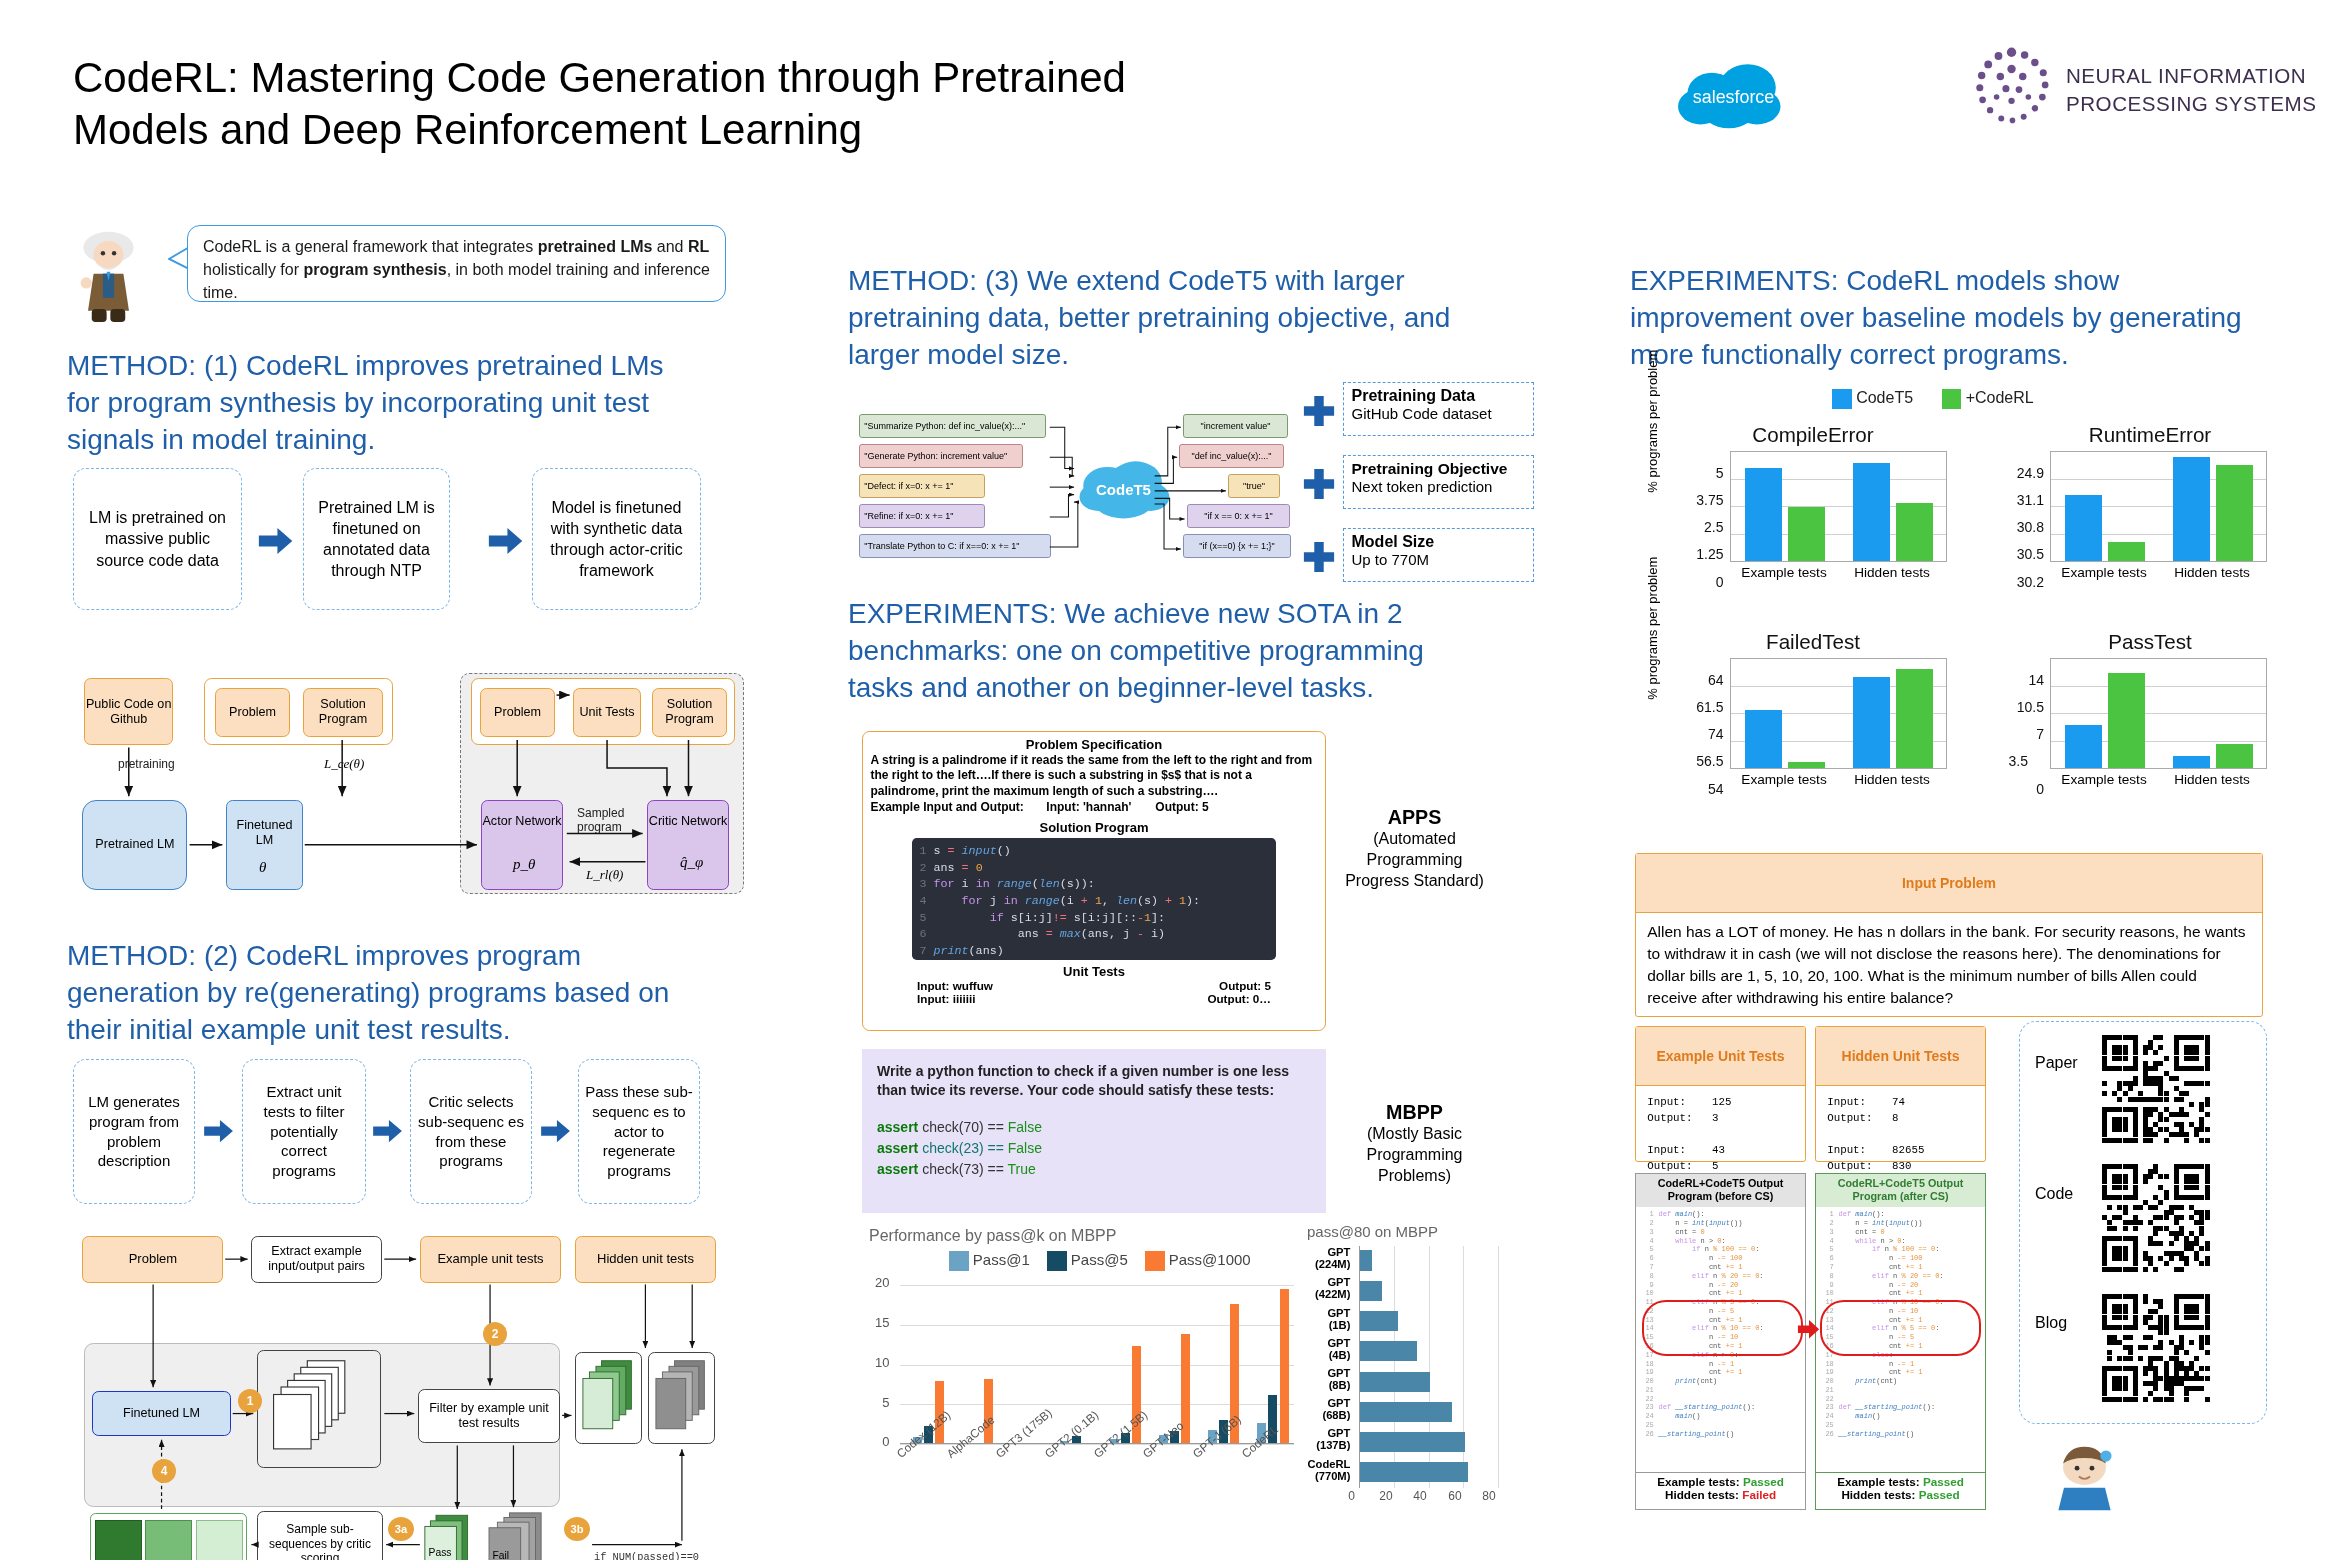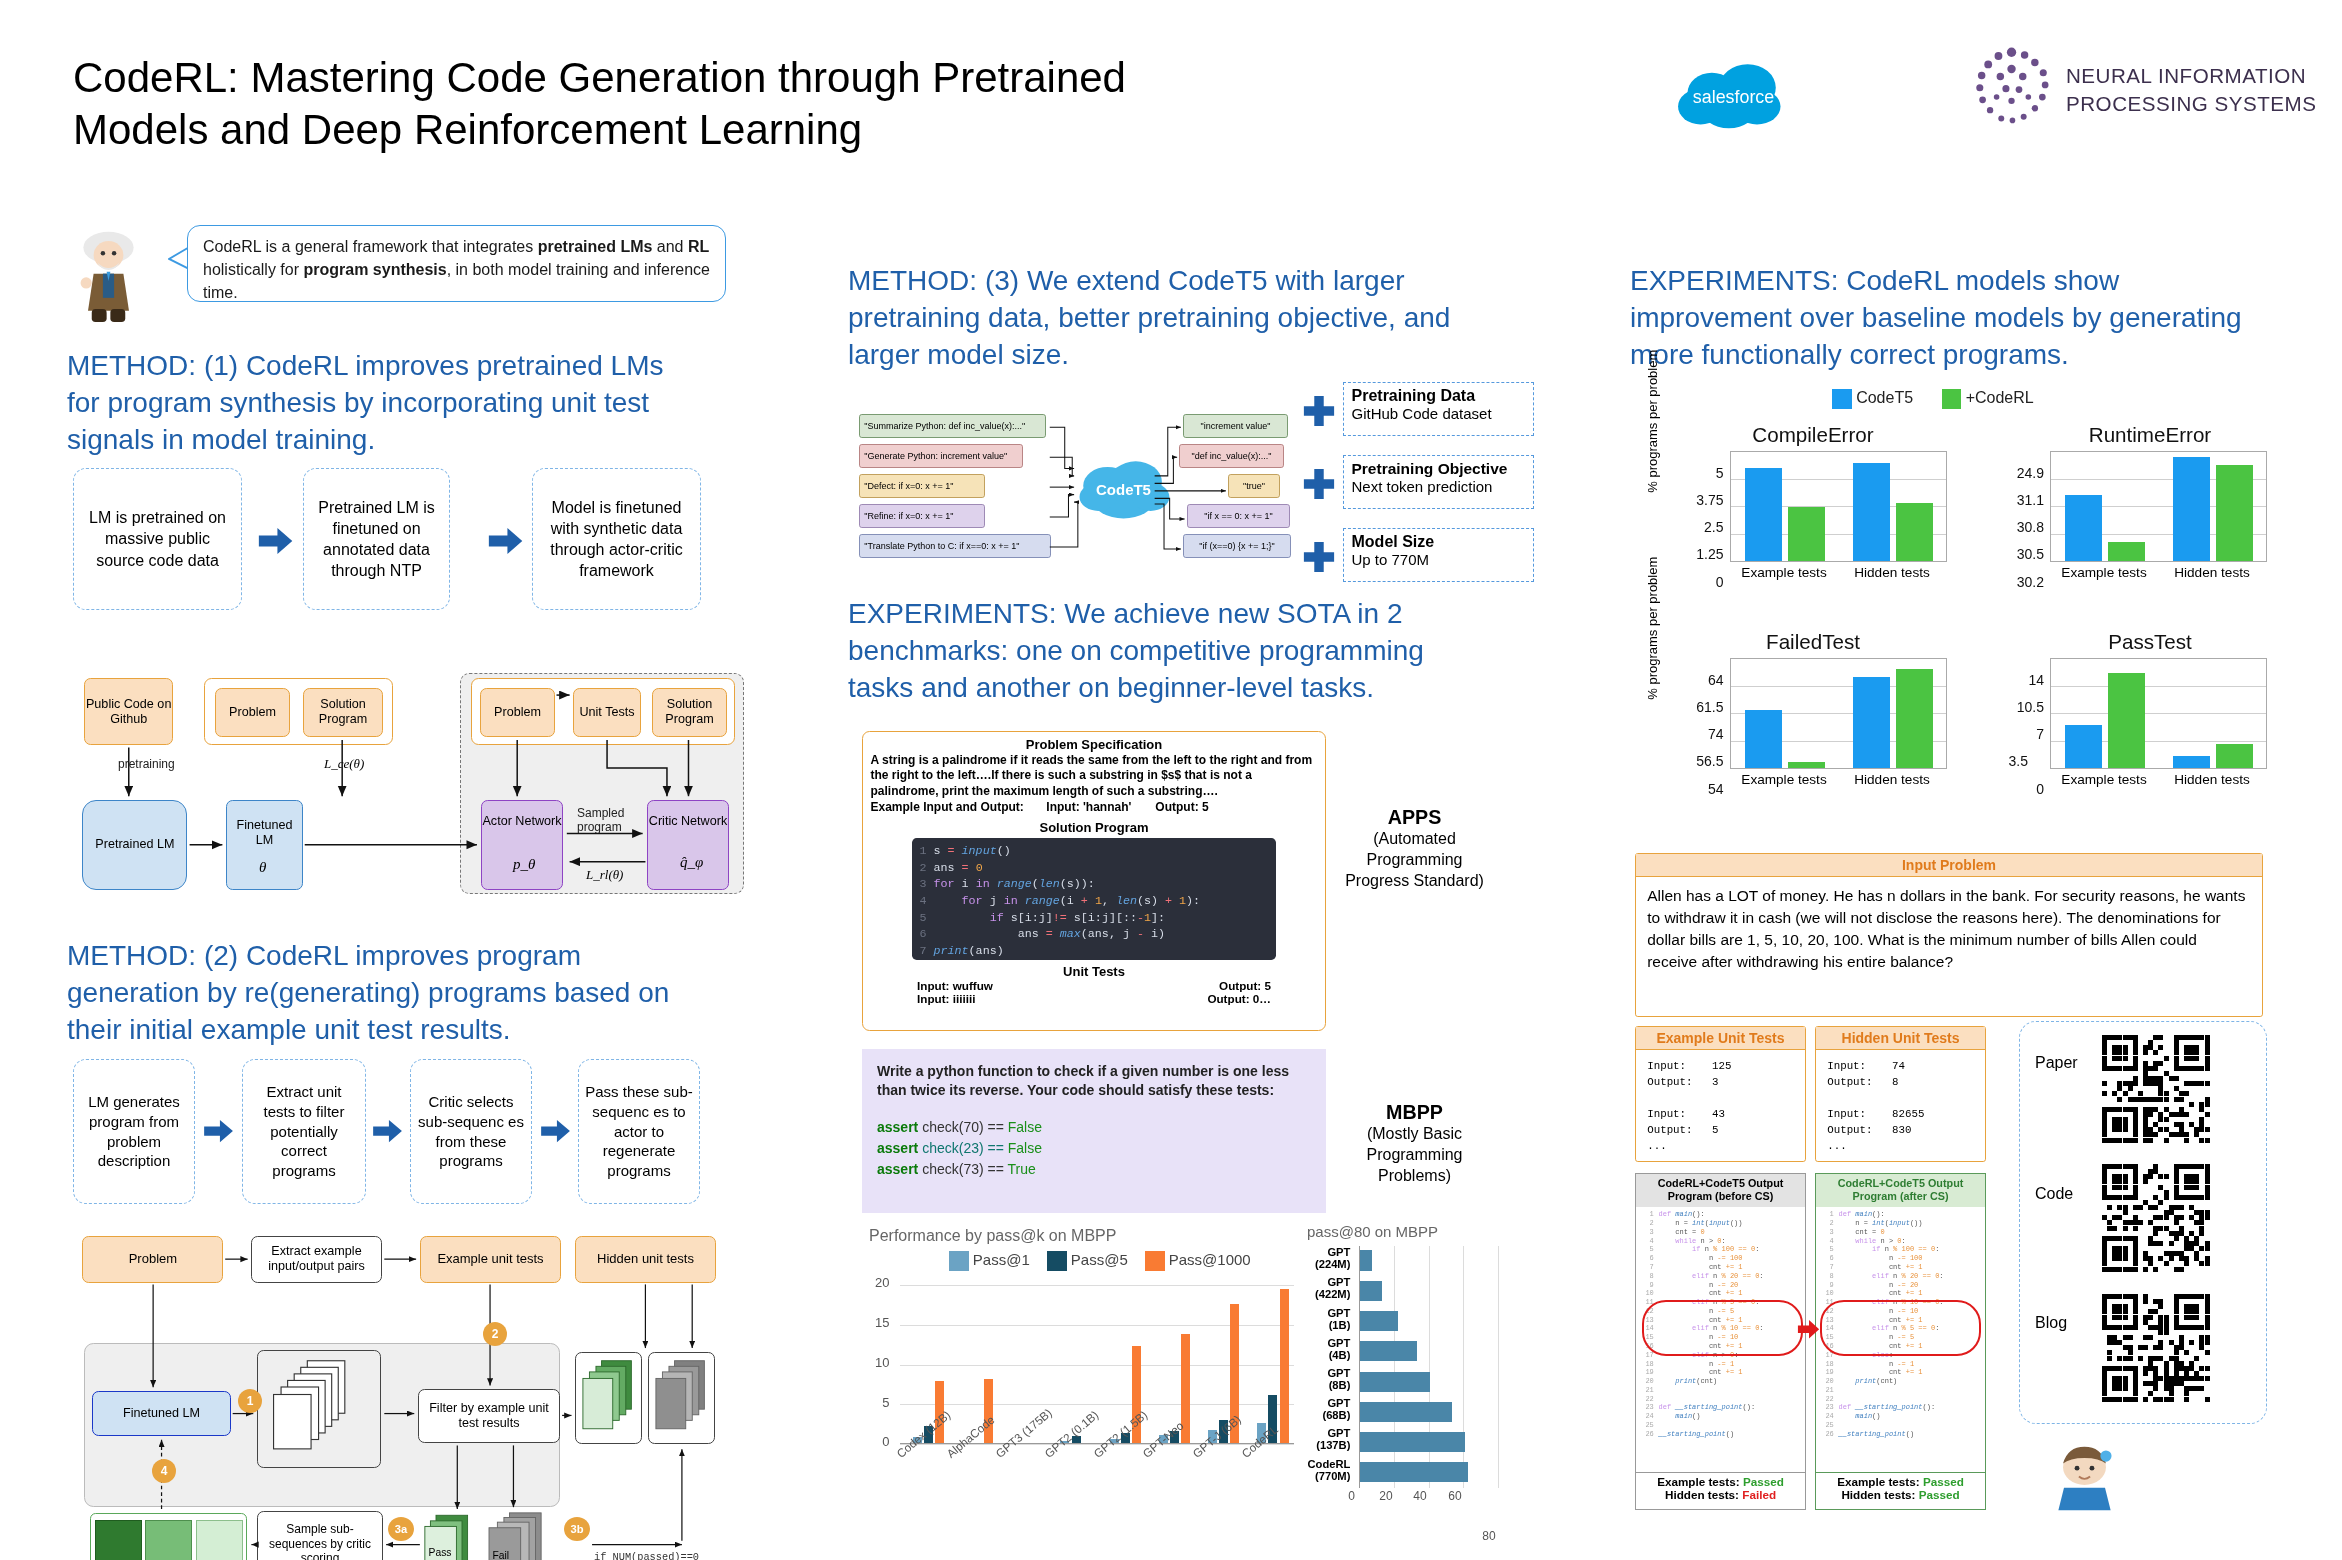--- a/index.html
+++ b/index.html
@@ -86,21 +86,21 @@
   .mo { color:#e8913a; }
 
   
   .chart-title { text-align:center; font-size:20.6px; color:#111; }
   .legend-sw { width:19.7px; height:19.7px; display:inline-block; vertical-align:middle; }
 
   
   .titled-box { border:1.2px solid #e8a33d; border-radius:2.8px; background:#fff; }
   .titled-box .tb-head {
     background:#fbdfc0; color:#e07b1c; font-weight:700; text-align:center;
-    font-size:14px; padding:3px 0; border-bottom:1.2px solid #e8a33d;
+    font-size:14px; padding:21px 0; border-bottom:1.2px solid #e8a33d;
   }
   .qr { background:#fff; }
 </style>
 </head>
 <body>
 
 <div id="header">
   <div id="poster-title">CodeRL: Mastering Code Generation through Pretrained Models and Deep Reinforcement Learning</div>
 
 
@@ -580,21 +580,21 @@
       <div style="position:absolute;right:5.6px;top:181px;font-size:11.2px;font-weight:700;text-align:right;line-height:1.15;white-space:pre-line;">GPT
 (137B)</div>
       <div style="position:absolute;right:5.6px;top:212px;font-size:11.2px;font-weight:700;text-align:right;line-height:1.15;white-space:pre-line;">CodeRL
 (770M)</div>
     </div>
   <div id="mbpp-xticks" style="position:absolute; left:37px; top:266px; width:167px; height:19px;">
       <div style="position:absolute;left:7.5px;top:0;font-size:12px;color:#555;transform:translateX(-50%);">0</div>
       <div style="position:absolute;left:42px;top:0;font-size:12px;color:#555;transform:translateX(-50%);">20</div>
       <div style="position:absolute;left:76px;top:0;font-size:12px;color:#555;transform:translateX(-50%);">40</div>
       <div style="position:absolute;left:111px;top:0;font-size:12px;color:#555;transform:translateX(-50%);">60</div>
-      <div style="position:absolute;left:145px;top:0;font-size:12px;color:#555;transform:translateX(-50%);margin-top:40px;">80</div>
+      <div style="position:absolute;left:145px;top:0;font-size:12px;color:#555;transform:translateX(-50%);">80</div>
     </div>
 </div>
 
 <div class="abs sec-head" style="left:1630px; top:262px; width:646px;">EXPERIMENTS: CodeRL models show improvement over baseline models by generating more functionally correct programs.</div>
 
 <div class="abs" style="left:1832px; top:389px; font-size:16px; color:#222;">
   <span class="legend-sw" style="background:#1a9bf0;"></span>
   <span>CodeT5</span>
   <span class="legend-sw" style="background:#4bc442; margin-left:24px;"></span>
   <span>+CodeRL</span>

